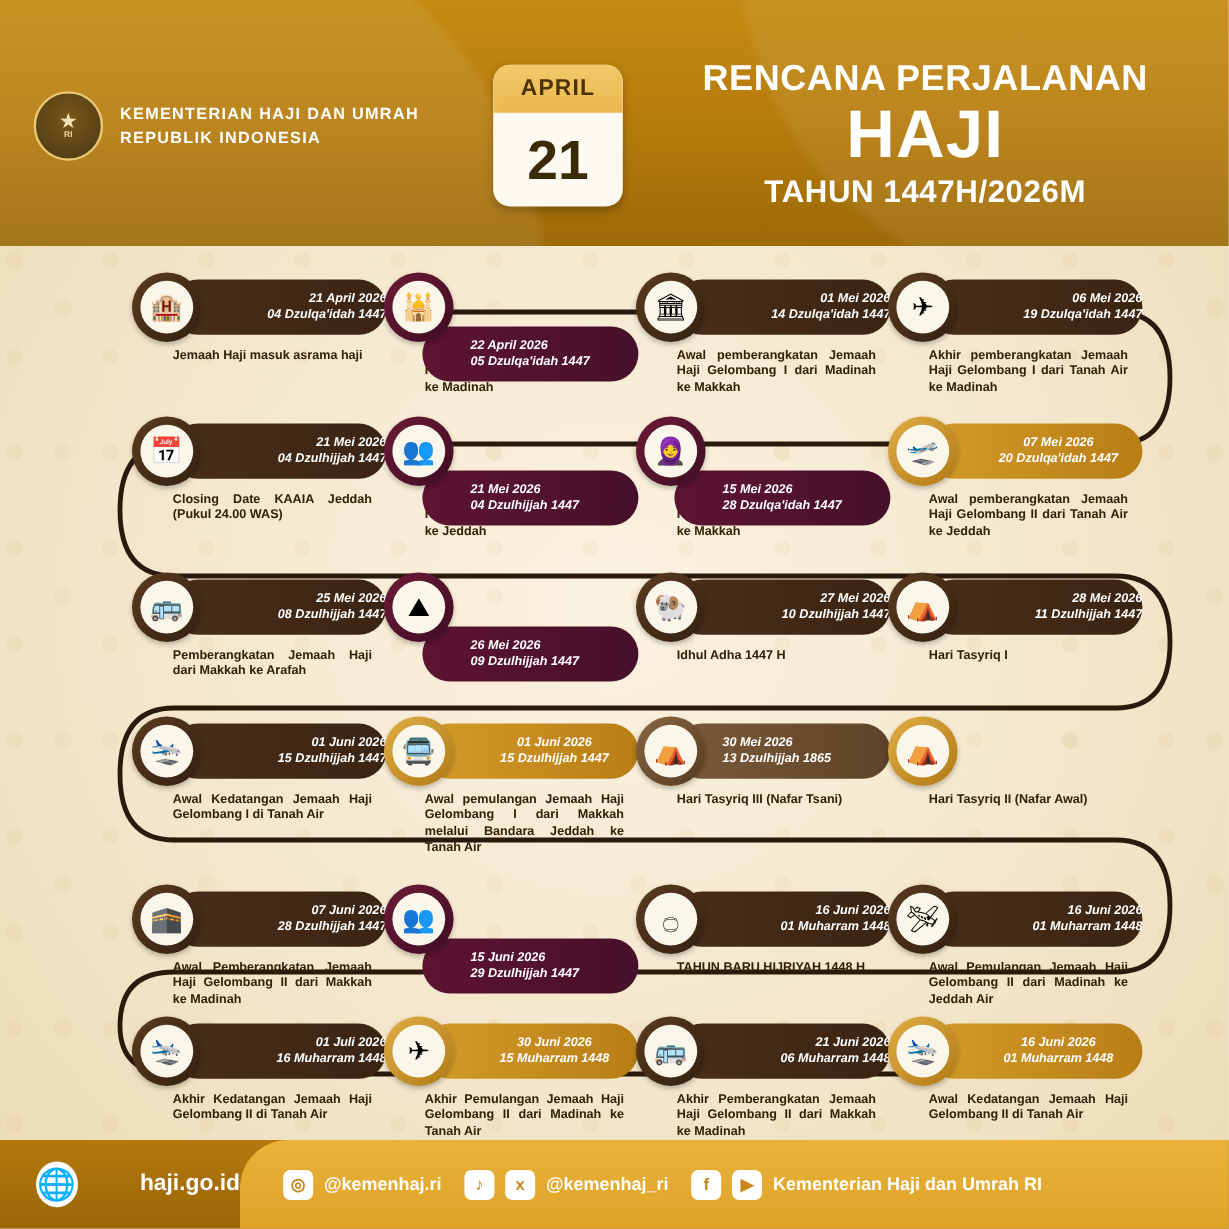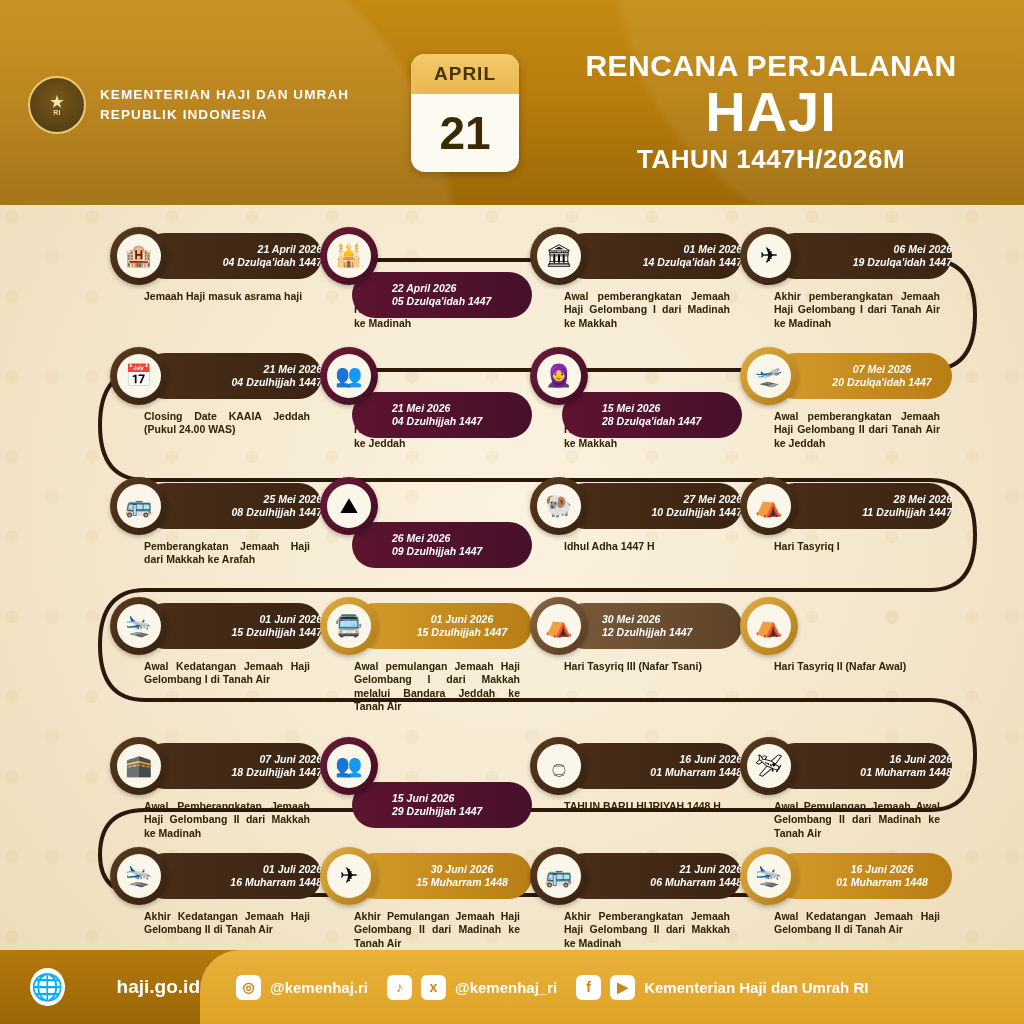--- a/index.html
+++ b/index.html
@@ -349,41 +349,41 @@
           <div class="circle">
             <div class="inner">🚍</div>
           </div>
         </div>
         <div class="desc">Awal pemulangan Jemaah Haji Gelombang I dari Makkah melalui Bandara Jeddah ke Tanah Air</div>
       </div>
       <div class="node t-brown" style="left: 530px; top: 597px;">
         <div class="pill-row">
           <div class="pill">
             <div class="d1">30 Mei 2026</div>
-            <div class="d2">12 Dzulhijjah 1447</div>
+            <div class="d2">13 Dzulhijjah 1865</div>
           </div>
           <div class="circle">
             <div class="inner">⛺</div>
           </div>
         </div>
         <div class="desc">Hari Tasyriq III (Nafar Tsani)</div>
       </div>
       <div class="node t-gold" style="left: 740px; top: 597px;">
         <div class="pill-row">
           <div class="circle">
             <div class="inner">⛺</div>
           </div>
         </div>
         <div class="desc">Hari Tasyriq II (Nafar Awal)</div>
       </div>
       <div class="node t-dark" style="left: 110px; top: 737px;">
         <div class="pill-row">
           <div class="pill">
             <div class="d1">07 Juni 2026</div>
-            <div class="d2">18 Dzulhijjah 1447</div>
+            <div class="d2">28 Dzulhijjah 1447</div>
           </div>
           <div class="circle">
             <div class="inner">🕋</div>
           </div>
         </div>
         <div class="desc">Awal Pemberangkatan Jemaah Haji Gelombang II dari Makkah ke Madinah</div>
       </div>
       <div class="node t-maroon" style="left: 320px; top: 737px;">
         <div class="pill-row">
           <div class="pill">
@@ -410,21 +410,21 @@
       <div class="node t-dark" style="left: 740px; top: 737px;">
         <div class="pill-row">
           <div class="pill">
             <div class="d1">16 Juni 2026</div>
             <div class="d2">01 Muharram 1448</div>
           </div>
           <div class="circle">
             <div class="inner">🛩</div>
           </div>
         </div>
-        <div class="desc">Awal Pemulangan Jemaah Awal Gelombang II dari Madinah ke Tanah Air</div>
+        <div class="desc">Awal Pemulangan Jemaah Haji Gelombang II dari Madinah ke Jeddah Air</div>
       </div>
       <div class="node t-dark" style="left: 110px; top: 847px;">
         <div class="pill-row">
           <div class="pill">
             <div class="d1">01 Juli 2026</div>
             <div class="d2">16 Muharram 1448</div>
           </div>
           <div class="circle">
             <div class="inner">🛬</div>
           </div>

